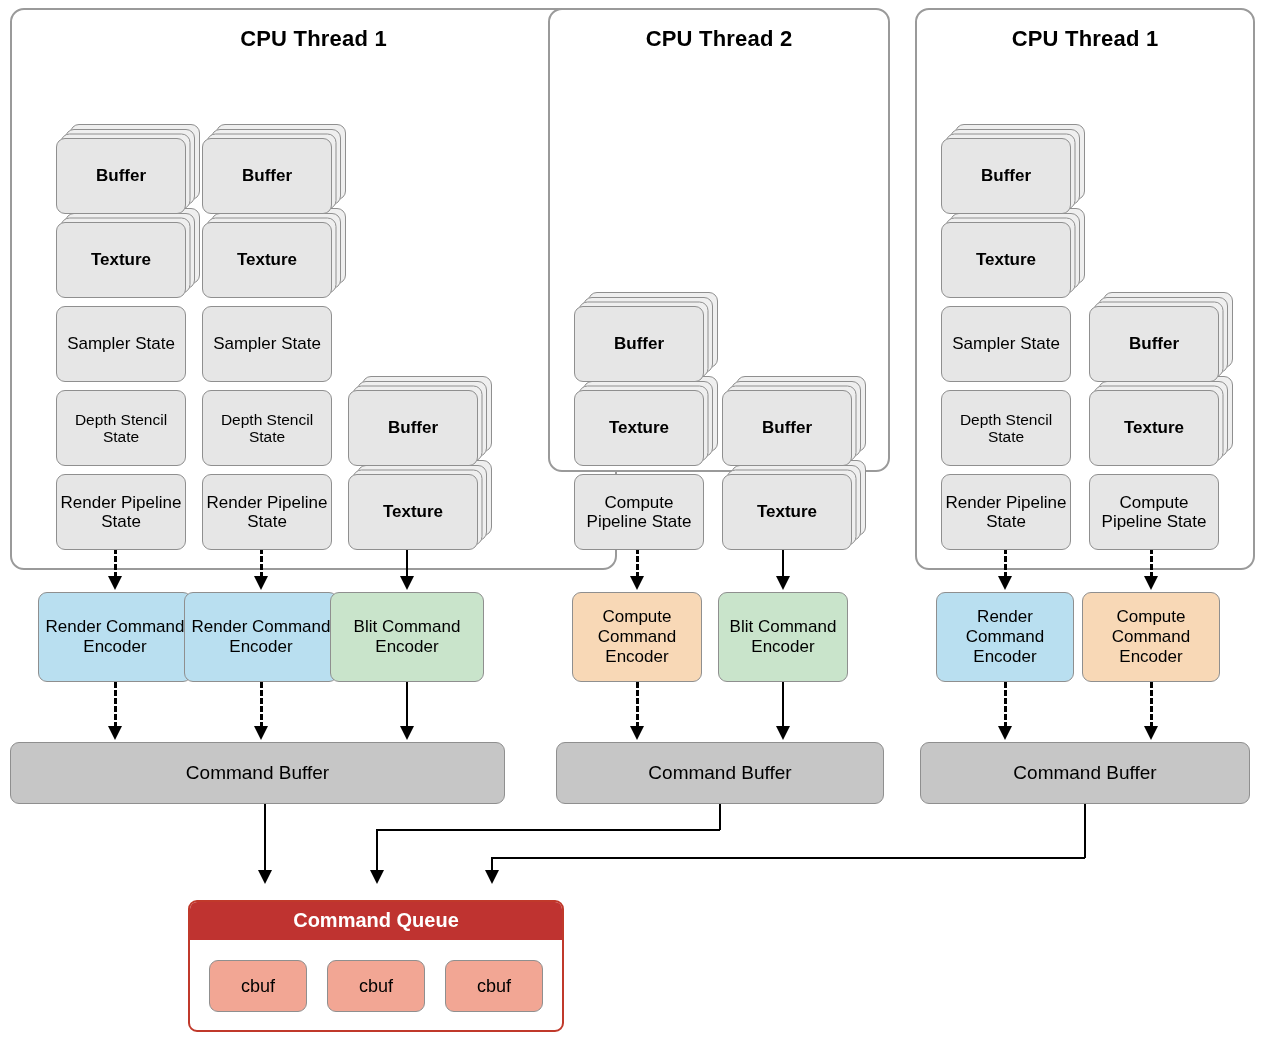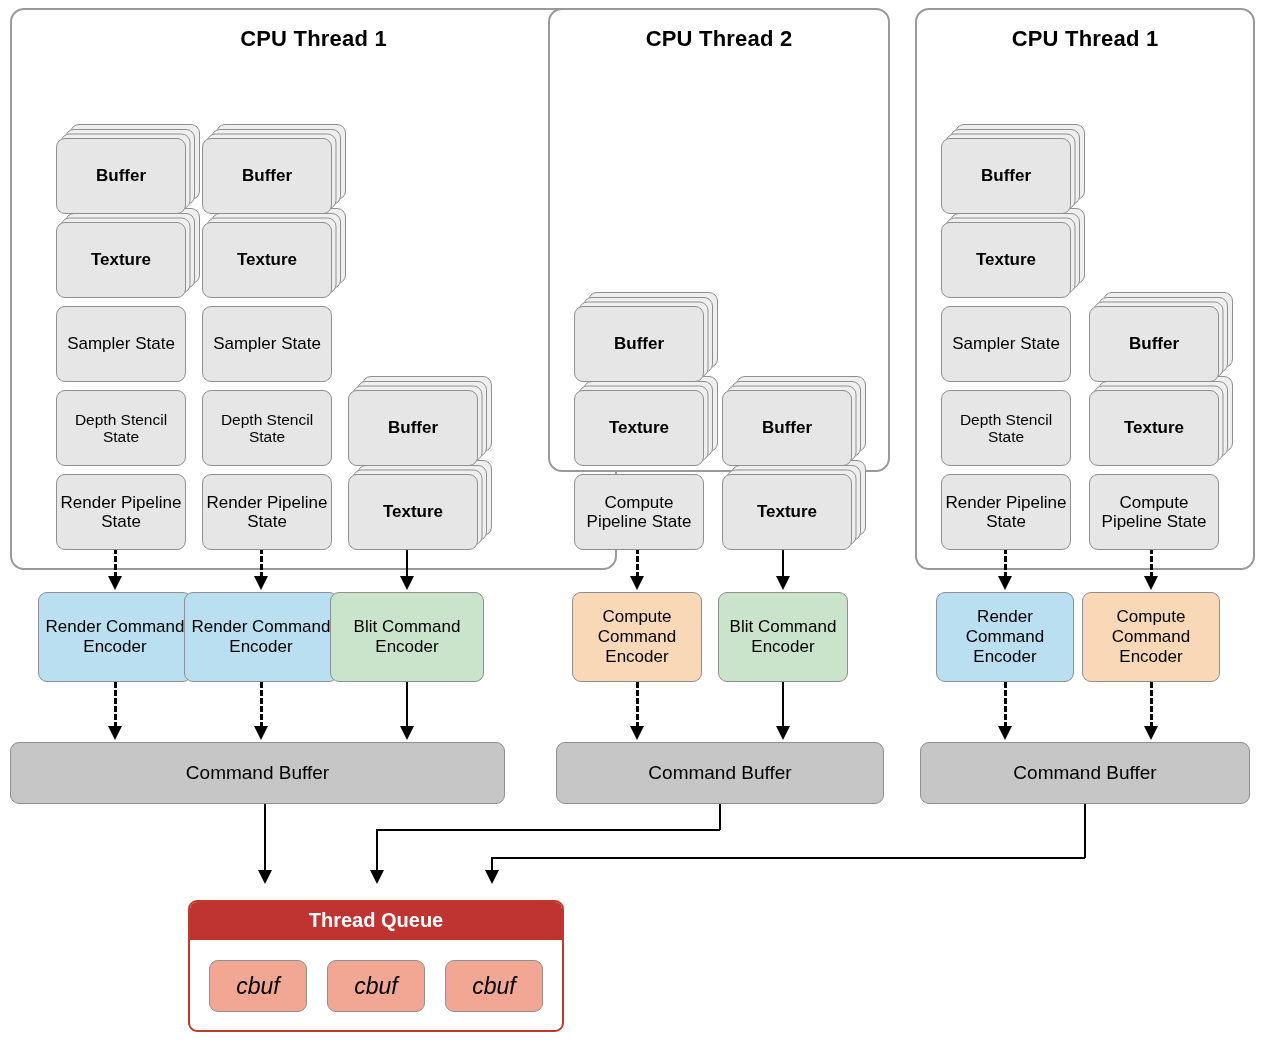--- a/index.html
+++ b/index.html
@@ -62,21 +62,21 @@
     border:2px solid #c0392b;border-radius:9px;overflow:hidden;
   }
   .queue-hdr{
     background:#bf3330;color:#fff;font-weight:bold;font-size:20px;
     text-align:center;padding:7px 0 8px;
   }
   .queue-body{display:flex;gap:20px;justify-content:center;padding:20px 16px 18px;}
   .cbuf{
     width:98px;height:52px;box-sizing:border-box;background:#f2a694;
     border:1.5px solid #8f8f8f;border-radius:9px;
-    display:flex;align-items:center;justify-content:center;font-size:23px;font-style:italic;
+    display:flex;align-items:center;justify-content:center;font-size:18px;
   }
 
   
   .vline{position:absolute;width:0;border-left:2.5px solid #000;}
   .vline.dash{border-left-style:dashed;border-left-width:3px;}
   .hline{position:absolute;height:0;border-top:2.5px solid #000;}
   .arrow{
     position:absolute;width:0;height:0;
     border-left:7.5px solid transparent;border-right:7.5px solid transparent;
     border-top:14px solid #000;
@@ -258,21 +258,21 @@
     <div class="arrow" style="left: 997.5px; top: 576px;"></div>
     <div class="vline dash" style="left: 1003.75px; top: 682px; height: 46px;"></div>
     <div class="arrow" style="left: 997.5px; top: 726px;"></div>
     <div class="encoder enc-compute" style="left: 1082px; top: 592px; width: 138px; height: 90px;">Compute Command Encoder</div>
     <div class="vline dash" style="left: 1149.75px; top: 548px; height: 30px;"></div>
     <div class="arrow" style="left: 1143.5px; top: 576px;"></div>
     <div class="vline dash" style="left: 1149.75px; top: 682px; height: 46px;"></div>
     <div class="arrow" style="left: 1143.5px; top: 726px;"></div>
     <div class="cmdbuf" style="left: 920px; top: 742px; width: 330px; height: 62px;">Command Buffer</div>
     <div class="queue" style="left: 188px; top: 900px; width: 376px;">
-      <div class="queue-hdr">Thread Queue</div>
+      <div class="queue-hdr">Command Queue</div>
       <div class="queue-body">
         <div class="cbuf">cbuf</div>
         <div class="cbuf">cbuf</div>
         <div class="cbuf">cbuf</div>
       </div>
     </div>
     <div class="vline" style="left: 263.75px; top: 804px; height: 68px;"></div>
     <div class="arrow" style="left: 257.5px; top: 870px;"></div>
     <div class="vline" style="left: 718.75px; top: 804px; height: 26px;"></div>
     <div class="hline" style="left: 377px; top: 828.75px; width: 343px;"></div>

